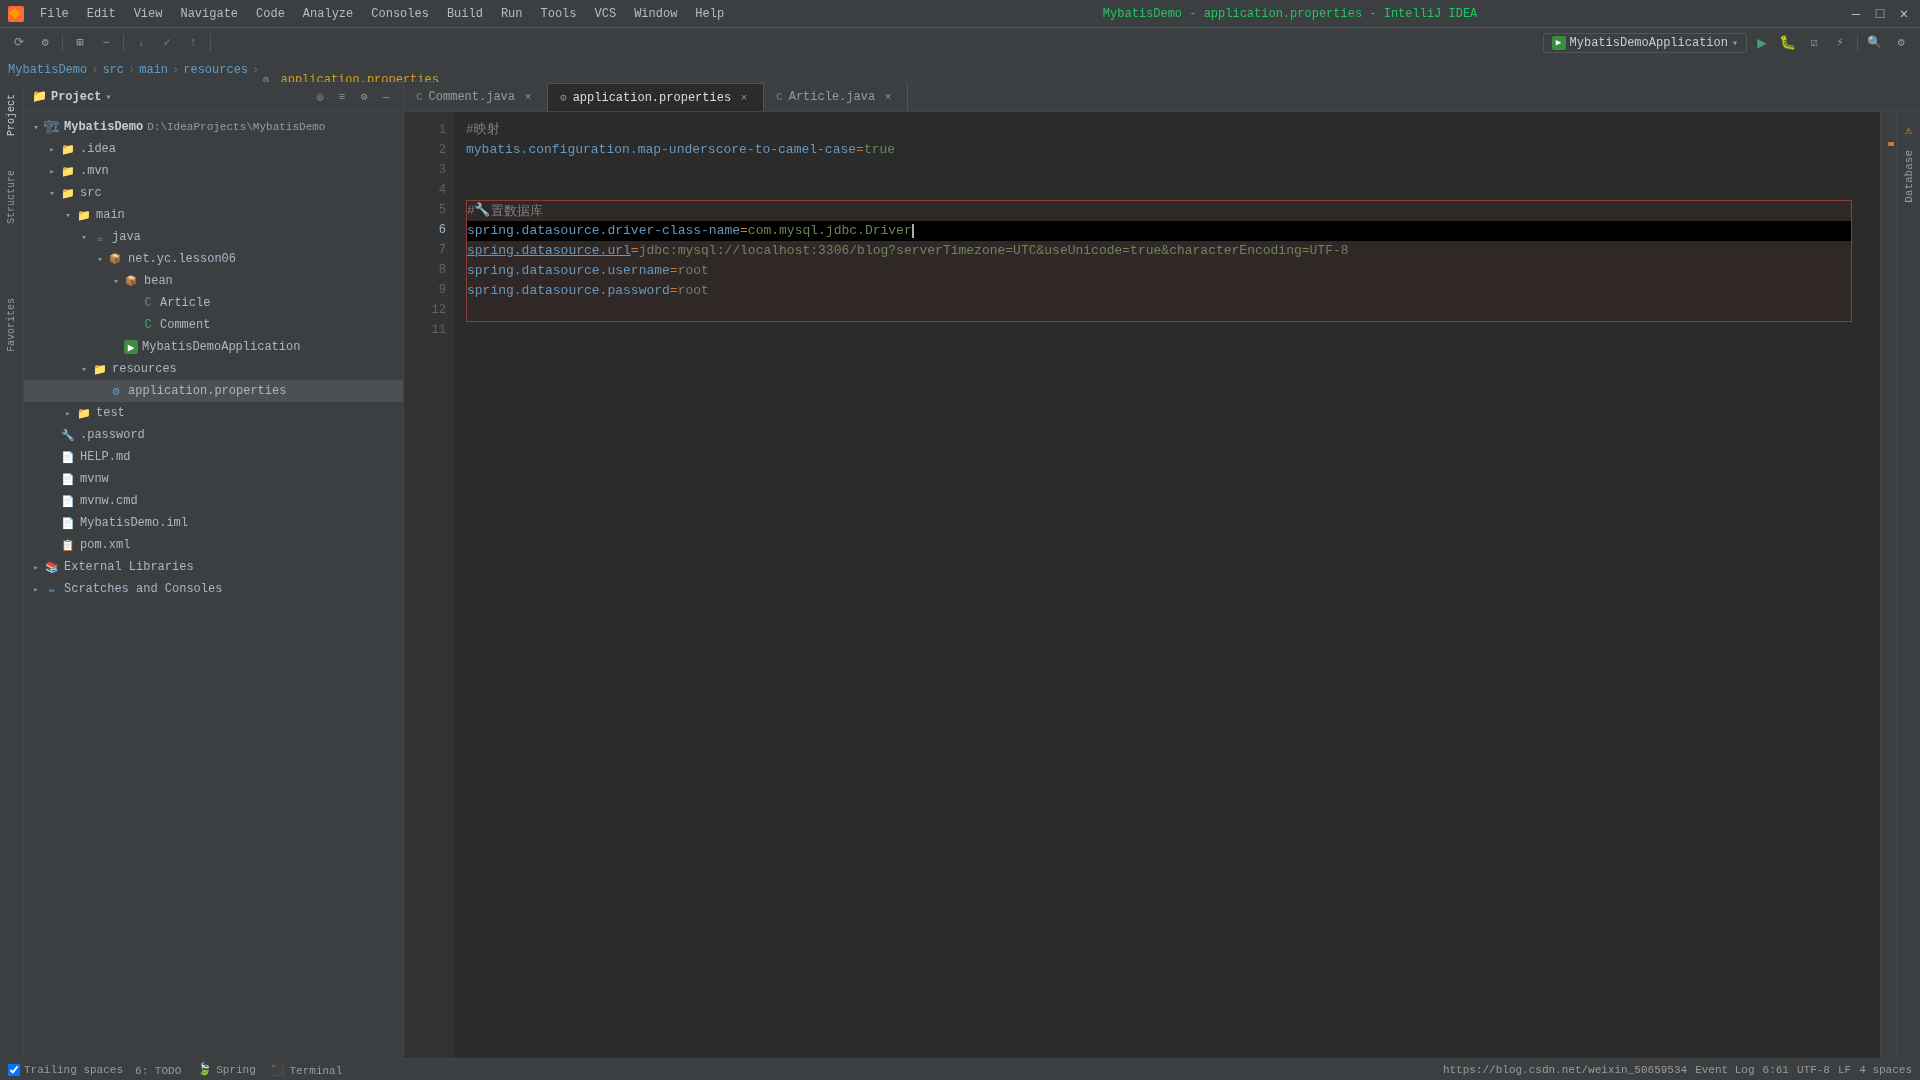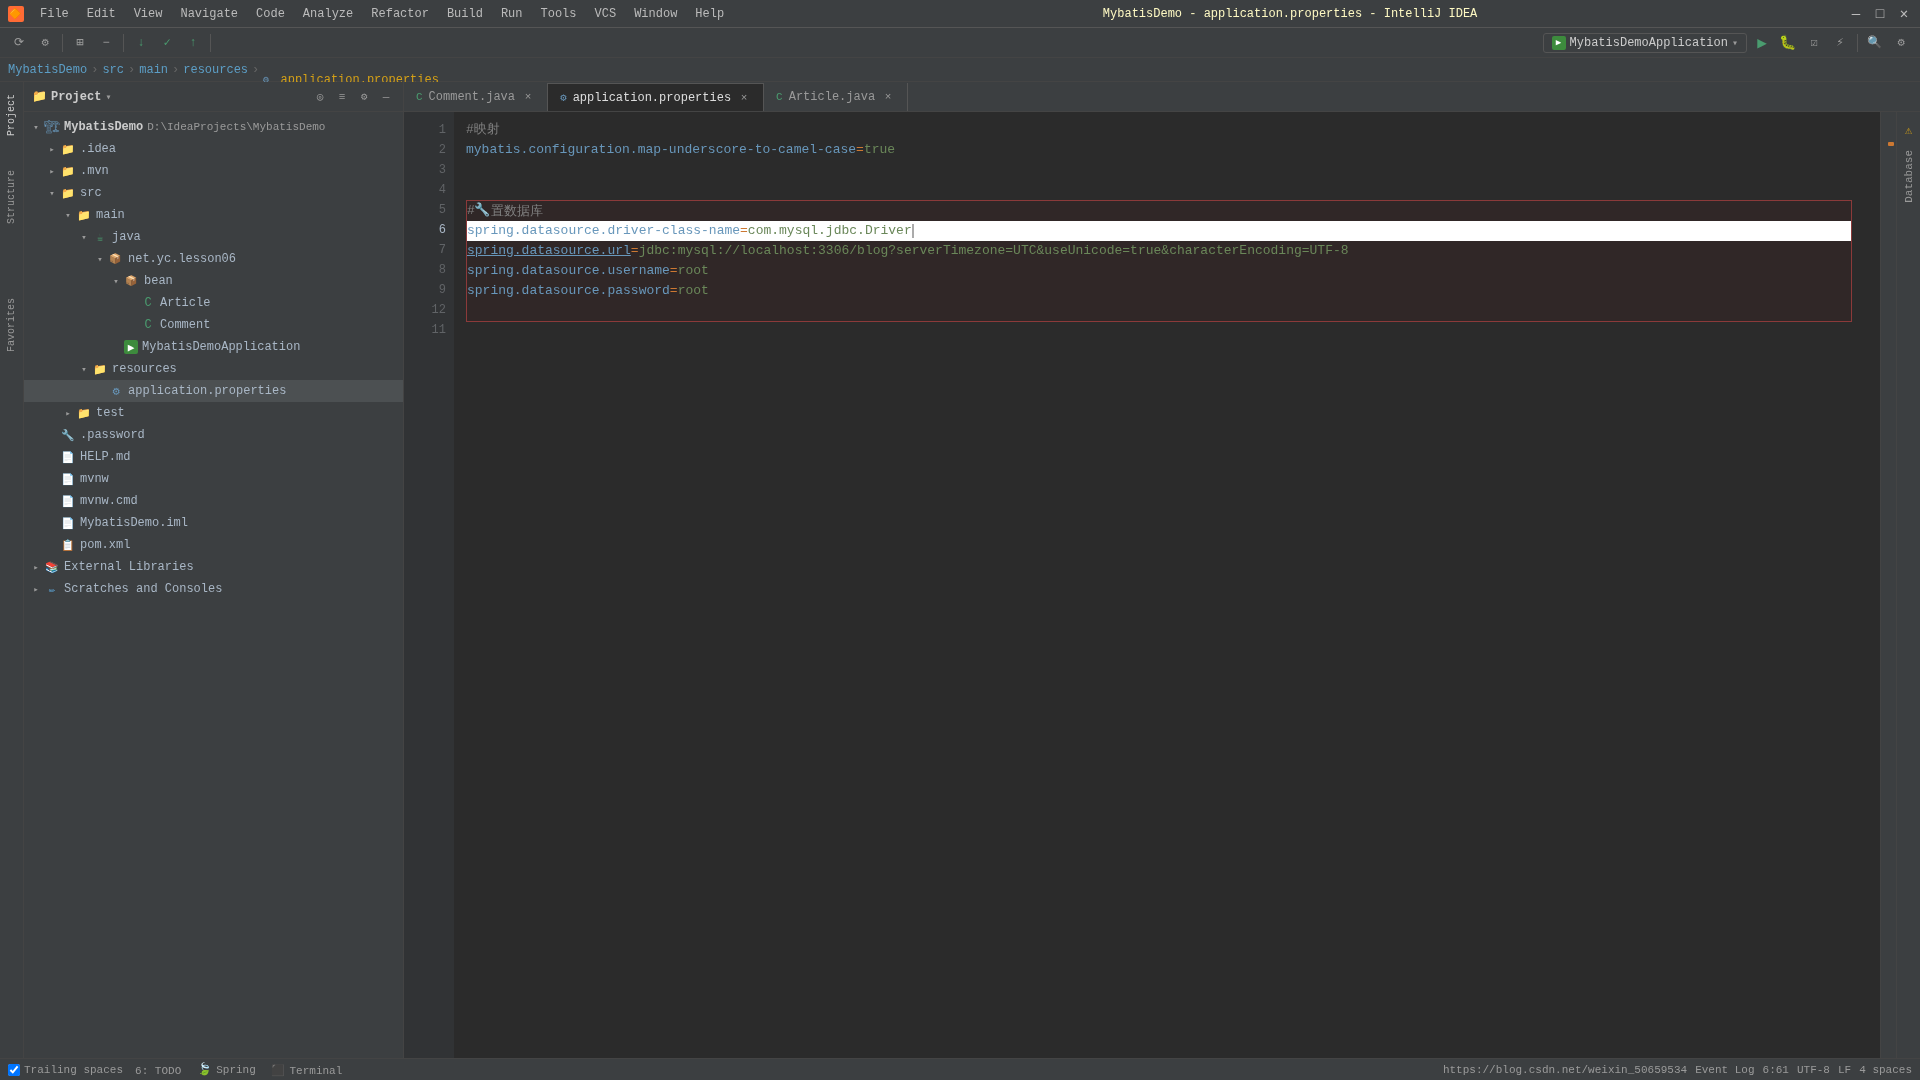--- a/index.html
+++ b/index.html
@@ -45,21 +45,21 @@
       gap: 2px;
     }
     .menu-item {
       padding: 2px 8px;
       color: #bbb;
       font-size: 12px;
       cursor: pointer;
       border-radius: 2px;
     }
     #title-center {
-      color: #fef9c3;
+      color: #22c55e;
       font-size: 12px;
       font-family: Liberation Mono, monospace;
     }
     #title-controls {
       display: flex;
       gap: 8px;
     }
     .title-btn {
       width: 16px;
       height: 16px;
@@ -274,21 +274,21 @@
       position: relative;
     }
 
     .code-line {
       white-space: pre;
       height: 20px;
       display: flex;
       align-items: center;
     }
     .cursor-line {
-      background: #ffffff;
+      background: #000000;
     }
 
     .inline-cursor {
       display: inline-block;
       width: 2px;
       height: 14px;
       background: #ababab;
       vertical-align: middle;
       animation: blink 1s step-end infinite;
     }
@@ -424,21 +424,21 @@
 <div id="title-bar">
   <div id="title-bar-left">
     <div id="app-icon">🔶</div>
     <div id="menu-bar">
       <span class="menu-item">File</span>
       <span class="menu-item">Edit</span>
       <span class="menu-item">View</span>
       <span class="menu-item">Navigate</span>
       <span class="menu-item">Code</span>
       <span class="menu-item">Analyze</span>
-      <span class="menu-item">Refactor</span>
+      <span class="menu-item">Consoles</span>
       <span class="menu-item">Build</span>
       <span class="menu-item">Run</span>
       <span class="menu-item">Tools</span>
       <span class="menu-item">VCS</span>
       <span class="menu-item">Window</span>
       <span class="menu-item">Help</span>
     </div>
   </div>
   <div id="title-center">MybatisDemo - application.properties - IntelliJ IDEA</div>
   <div id="title-controls">

